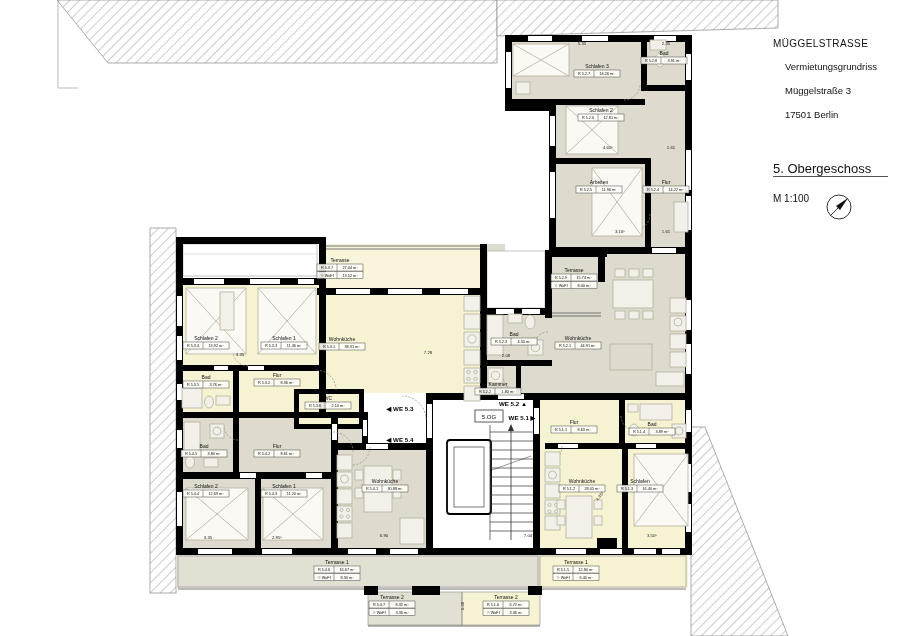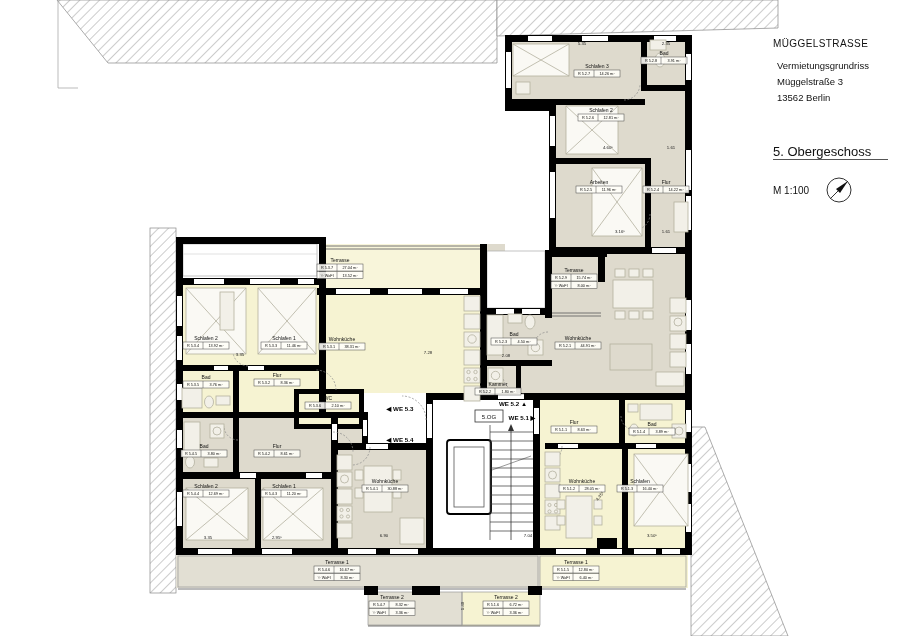--- a/index.html
+++ b/index.html
@@ -3,23 +3,23 @@
 <meta charset="utf-8">
 <style>
   html,body{margin:0;padding:0;background:#fff;}
   .page{position:relative;width:900px;height:636px;background:#ffffff;overflow:hidden;
         font-family:"Liberation Sans", sans-serif;color:#111;}
   .plan-area{position:absolute;left:0;top:0;width:900px;height:636px;}
   svg{display:block;}
   svg text{font-family:"Liberation Sans", sans-serif;}
   .titleblock{position:absolute;left:773px;top:38px;width:122px;}
   .tb-project{font-size:10px;letter-spacing:.4px;margin:0 0 11px 0;}
-  .tb-line{font-size:9.5px;line-height:12px;margin:4px;}
+  .tb-line{font-size:9.5px;line-height:12px;margin:12px;}
   .tb-floor{font-size:13px;margin:40px 0 0 0;border-bottom:1px solid #555;width:115px;}
-  .tb-scale-row{display:flex;align-items:center;gap:16px;margin-top:16px;}
+  .tb-scale-row{display:flex;align-items:flex-start;gap:16px;margin-top:16px;}
   .tb-scale{font-size:10px;}
 </style>
 </head>
 <body>
 
 <div class="page">
 
   <div class="plan-area">
   <svg width="900" height="636" viewBox="0 0 900 636">
     <defs>
@@ -605,21 +605,21 @@
             <text x="489" y="419" text-anchor="middle" font-size="6" fill="#111">5.OG</text>
           </g>
         </g>
   </svg>
   </div>
 
   <div class="titleblock">
     <p class="tb-project">MÜGGELSTRASSE</p>
     <p class="tb-line">Vermietungsgrundriss</p>
     <p class="tb-line">Müggelstraße 3</p>
-    <p class="tb-line">13562 Berlin</p>
+    <p class="tb-line">17501 Berlin</p>
     <p class="tb-floor">5. Obergeschoss</p>
     <div class="tb-scale-row">
       <span class="tb-scale">M 1:100</span>
       <svg width="28" height="28" viewBox="0 0 28 28">
         <circle cx="14" cy="14" r="12" fill="none" stroke="#333" stroke-width="1"></circle>
         <line x1="5" y1="23" x2="23" y2="5" stroke="#333" stroke-width="1"></line>
         <polygon points="23,5 11,13 15,17" fill="#111"></polygon>
       </svg>
     </div>
   </div>

